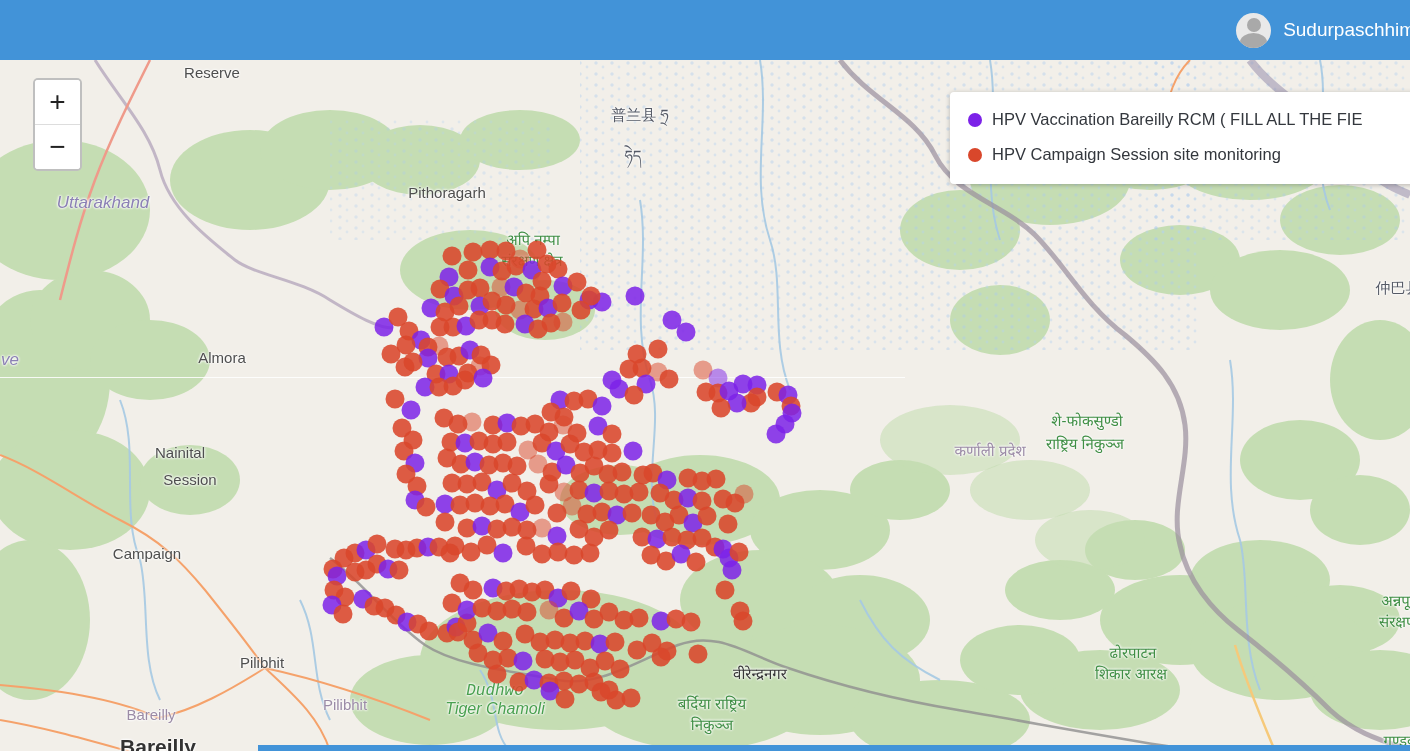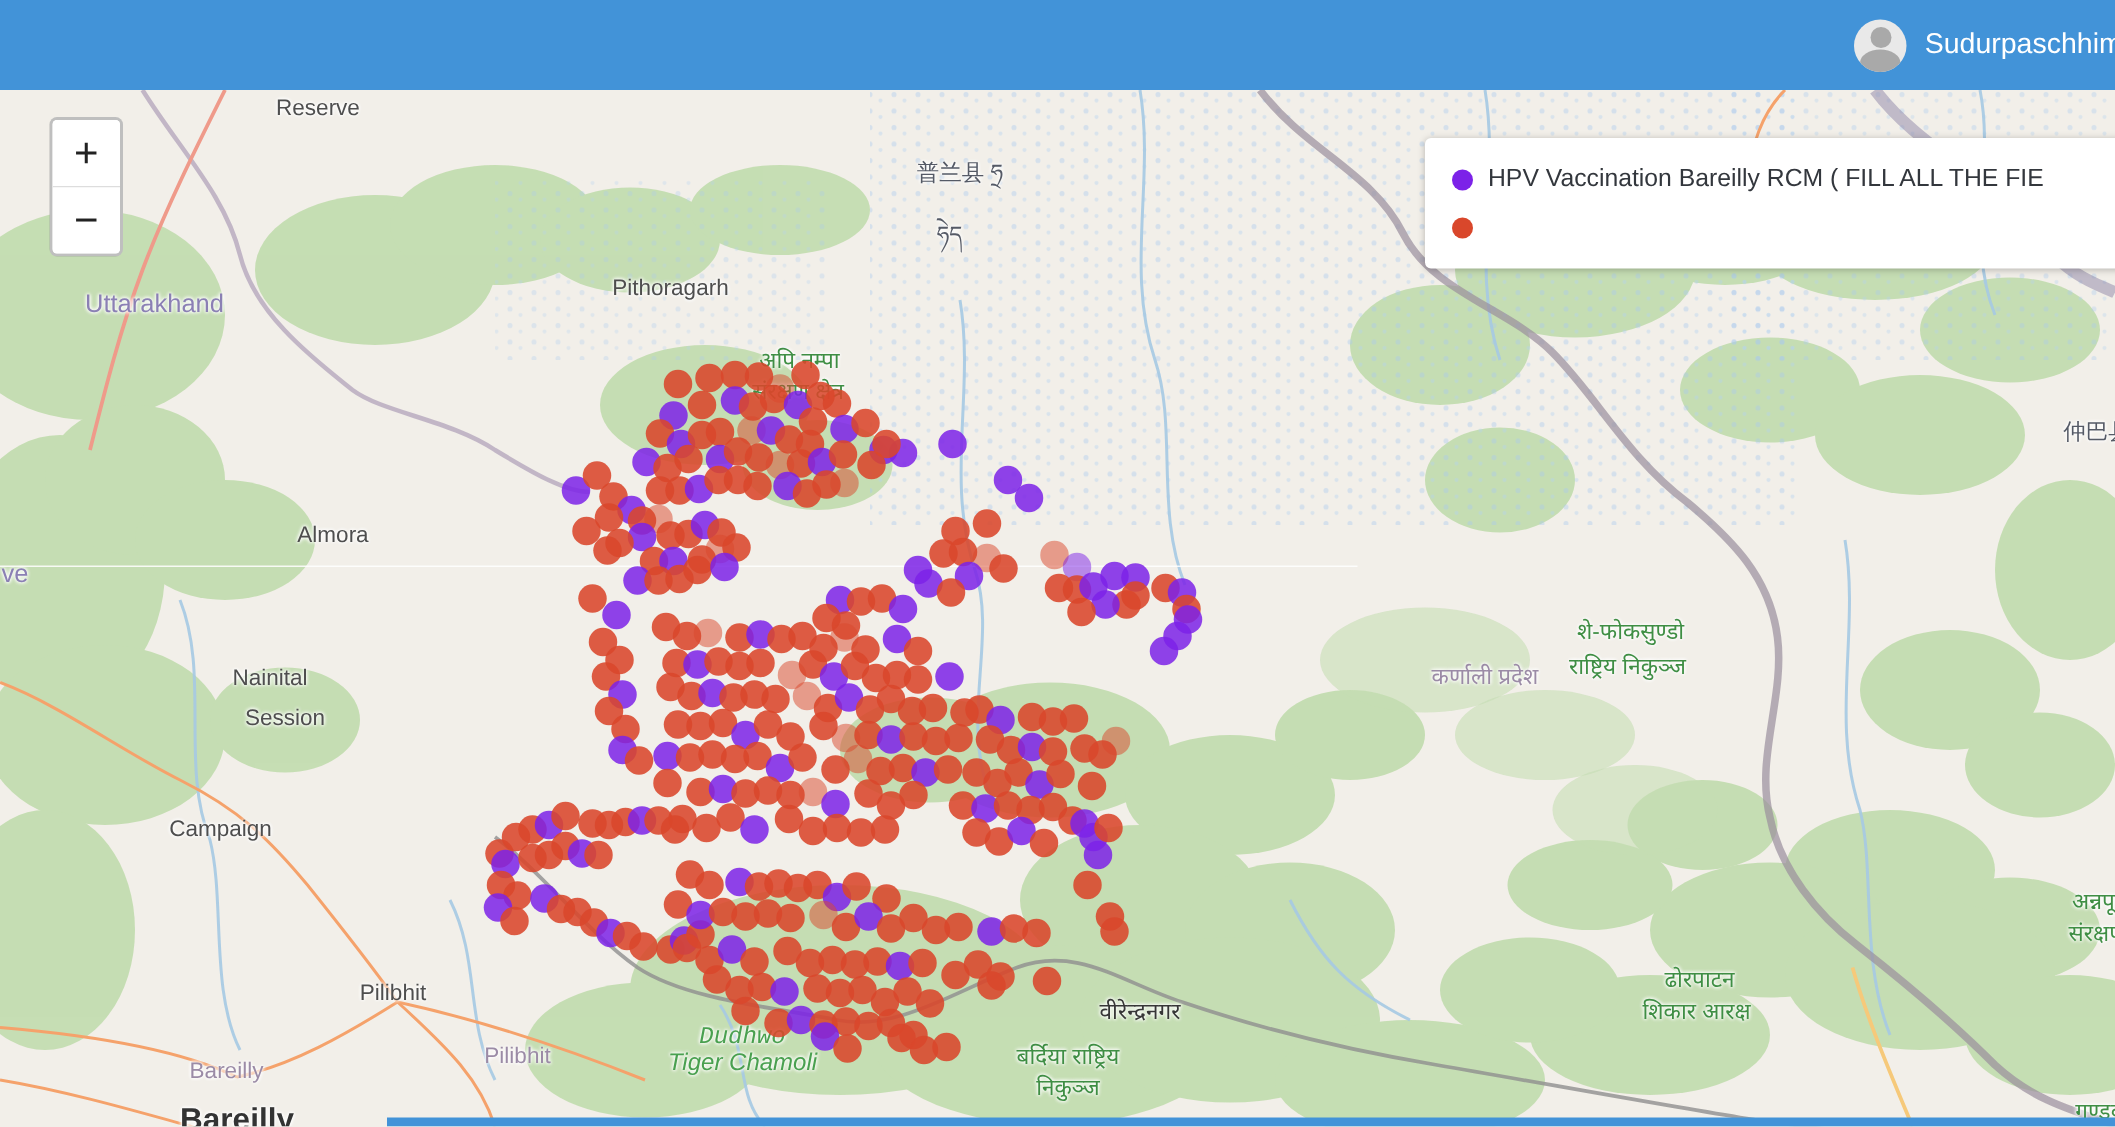--- a/index.html
+++ b/index.html
@@ -36,21 +36,21 @@
   
   .maplabels{position:absolute;top:0;left:0;width:100%;height:100%;z-index:4;}
   .mlabel{
     position:absolute;transform:translate(-50%,-50%);white-space:nowrap;
     text-shadow:0 0 3px #fff,0 0 3px #fff,0 0 2px #fff;
   }
   .mlabel.city{color:#4e4e4e;font-size:15px;}
   .mlabel.dark{color:#373737;font-size:15px;}
   .mlabel.bigcity{color:#333333;font-size:21px;font-weight:600;}
   .mlabel.district{color:#9b8ba6;font-size:15px;}
-  .mlabel.state{color:#8b80b4;font-size:17px;text-align:center;}
+  .mlabel.state{color:#8b80b4;font-size:17px;font-style:italic;text-align:center;}
   .mlabel.green{color:#3f8e44;font-size:15px;}
   .mlabel.green-italic{color:#49a04f;font-size:16px;font-style:italic;}
   .mlabel.cjk{color:#555a66;font-size:15px;}
   
   .markers{position:absolute;top:0;left:0;width:100%;height:100%;z-index:5;}
   .dot{position:absolute;border-radius:50%;transform:translate(-50%,-50%);}
   
   .zoomctl{
     position:absolute;left:33px;top:18px;width:45px;z-index:20;
     border:2px solid rgba(0,0,0,.25);border-radius:5px;background:#fff;overflow:hidden;
@@ -177,21 +177,21 @@
   <div class="maplabels" id="maplabels">
       <div class="mlabel city" style="left: 212px; top: 12px;">Reserve</div>
       <div class="mlabel cjk" style="left: 640px; top: 59px;">普兰县 ཧྲ</div>
       <div class="mlabel cjk" style="left: 633px; top: 100px;">ཧེད</div>
       <div class="mlabel state" style="left: 103px; top: 143px;">Uttarakhand</div>
       <div class="mlabel city" style="left: 447px; top: 132px;">Pithoragarh</div>
       <div class="mlabel green" style="left: 533px; top: 179px;">अपि नम्पा</div>
       <div class="mlabel green" style="left: 532px; top: 200px;">संरक्षण क्षेत्र</div>
       <div class="mlabel cjk" style="left: 1398px; top: 228px;">仲巴县</div>
       <div class="mlabel city" style="left: 222px; top: 297px;">Almora</div>
-      <div class="mlabel state" style="left: 10px; top: 323px;">ve</div>
+      <div class="mlabel state" style="left: 10px; top: 300px;">ve</div>
       <div class="mlabel green" style="left: 1087px; top: 360px;">शे-फोकसुण्डो</div>
       <div class="mlabel green" style="left: 1085px; top: 383px;">राष्ट्रिय निकुञ्ज</div>
       <div class="mlabel district" style="left: 990px; top: 390px;">कर्णाली प्रदेश</div>
       <div class="mlabel city" style="left: 180px; top: 392px;">Nainital</div>
       <div class="mlabel city" style="left: 190px; top: 419px;">Session</div>
       <div class="mlabel city" style="left: 147px; top: 493px;">Campaign</div>
       <div class="mlabel green" style="left: 1401px; top: 540px;">अन्नपूर्ण</div>
       <div class="mlabel green" style="left: 1398px; top: 561px;">संरक्षण</div>
       <div class="mlabel green" style="left: 1133px; top: 592px;">ढोरपाटन</div>
       <div class="mlabel green" style="left: 1131px; top: 613px;">शिकार आरक्ष</div>
@@ -550,20 +550,21 @@
     <div class="zbtn">−</div>
   </div>
 
   <div class="legend">
     <div class="legend-item">
       <span class="legend-dot" id="legend-dot-0" style="background: rgb(124, 34, 232);"></span>
       <span class="legend-label">HPV Vaccination Bareilly RCM ( FILL ALL THE FIE</span>
     </div>
     <div class="legend-item">
       <span class="legend-dot" id="legend-dot-1" style="background: rgb(217, 71, 43);"></span>
+      <span class="legend-label">HPV Campaign Session site monitoring</span>
     </div>
   </div>
 </div>
 
 <div class="header" id="header" style="background: rgb(66, 147, 216);">
   <div class="header-spacer"></div>
   <div class="user-block">
     <div class="avatar">
       <div class="bust-head"></div>
         <div class="bust-body"></div>

